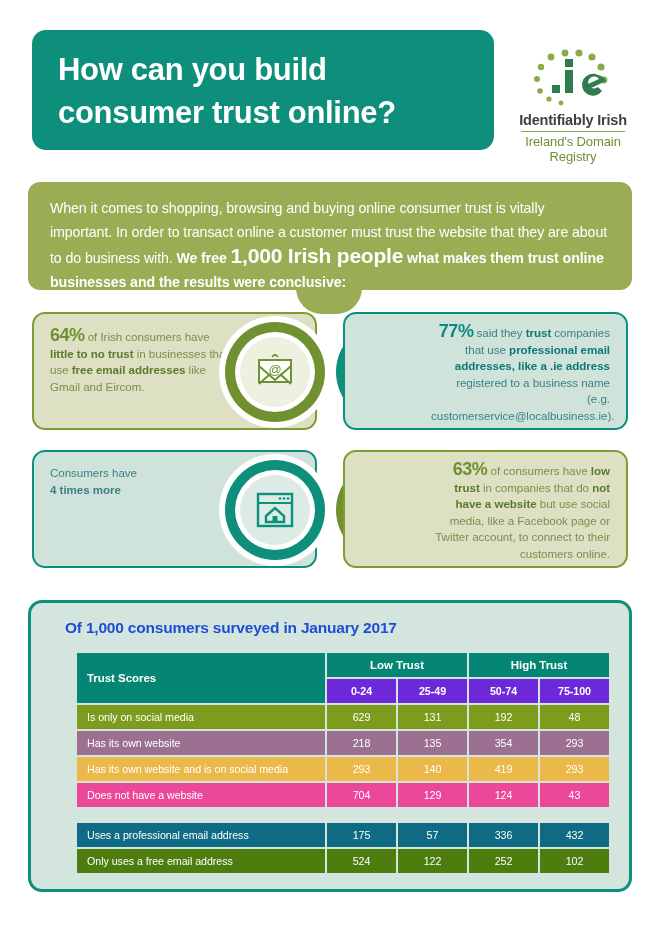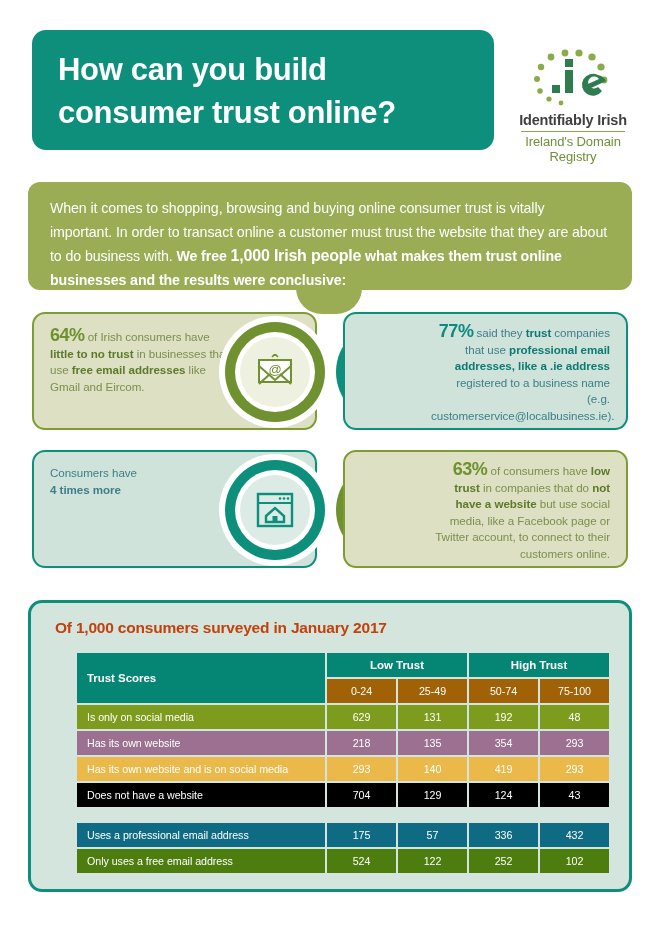--- a/index.html
+++ b/index.html
@@ -79,21 +79,21 @@
   }
   .intro p {
     margin: 0;
     color: #ffffff;
     font-size: 14.2px;
     line-height: 24px;
     letter-spacing: -0.1px;
   }
   .intro b { font-weight: bold; }
   .intro .big {
-    font-size: 16px;
+    font-size: 21px;
     font-weight: bold;
     letter-spacing: -0.2px;
   }
   .intro-tail {
     position: absolute;
     left: 296px; top: 288px;
     width: 66px; height: 26px;
     background: #9aad55;
     border-bottom-left-radius: 34px;
     border-bottom-right-radius: 34px;
@@ -196,25 +196,25 @@
     position: absolute;
     left: 28px; top: 600px;
     width: 604px; height: 292px;
     background: #d3e5dd;
     border: 3px solid #0d8f7c;
     border-radius: 14px;
     box-sizing: border-box;
     padding: 14px 22px;
   }
   .panel-title {
-    color: #c2410c;
+    color: #1d4ed8;
     font-size: 15.5px;
     font-weight: bold;
     letter-spacing: -0.2px;
-    margin: 2px 0 14px 2px;
+    margin: 2px 0 14px 12px;
   }
   table {
     border-collapse: separate;
     border-spacing: 2px;
     width: 524px;
     margin-left: 22px;
     table-layout: fixed;
   }
   th, td {
     color: #ffffff;
@@ -225,25 +225,25 @@
     padding: 0;
   }
   th.rowhead, td.rowhead {
     text-align: left;
     padding-left: 10px;
   }
   col.c1 { width: 248px; }
   col.c2, col.c3, col.c4, col.c5 { width: 69px; }
 
   .hdr      { background: #058573; font-weight: bold; font-size: 11.5px; }
-  .hdr-sub  { background: #a16207; font-weight: normal; }
+  .hdr-sub  { background: #6d28d9; font-weight: bold; }
   .r-olive  { background: #7d9c1e; }
   .r-mauve  { background: #9c7090; }
   .r-amber  { background: #eab94a; }
-  .r-gray   { background: #000000; }
+  .r-gray   { background: #ec4899; }
   .r-teal   { background: #0f6b83; }
   .r-rose   { background: #4d7c0f; }
   .spacer td { background: transparent; height: 12px; }
 </style>
 </head>
 <body>
 
 <div class="header">
 
   <div class="title-box">

